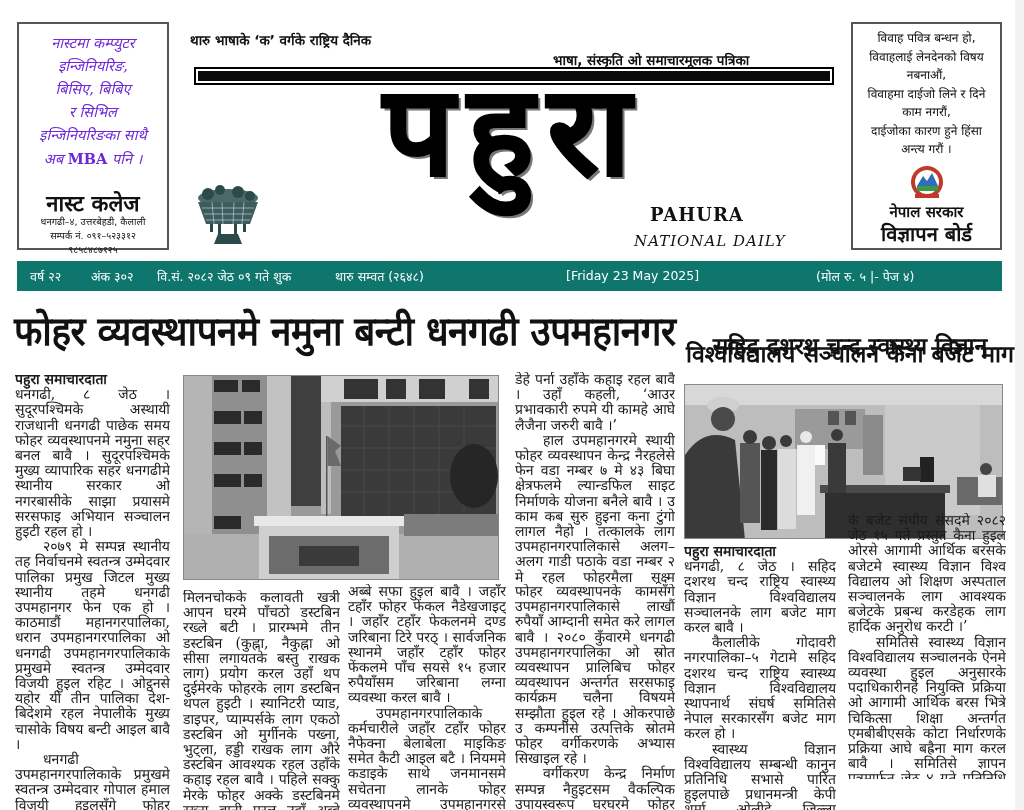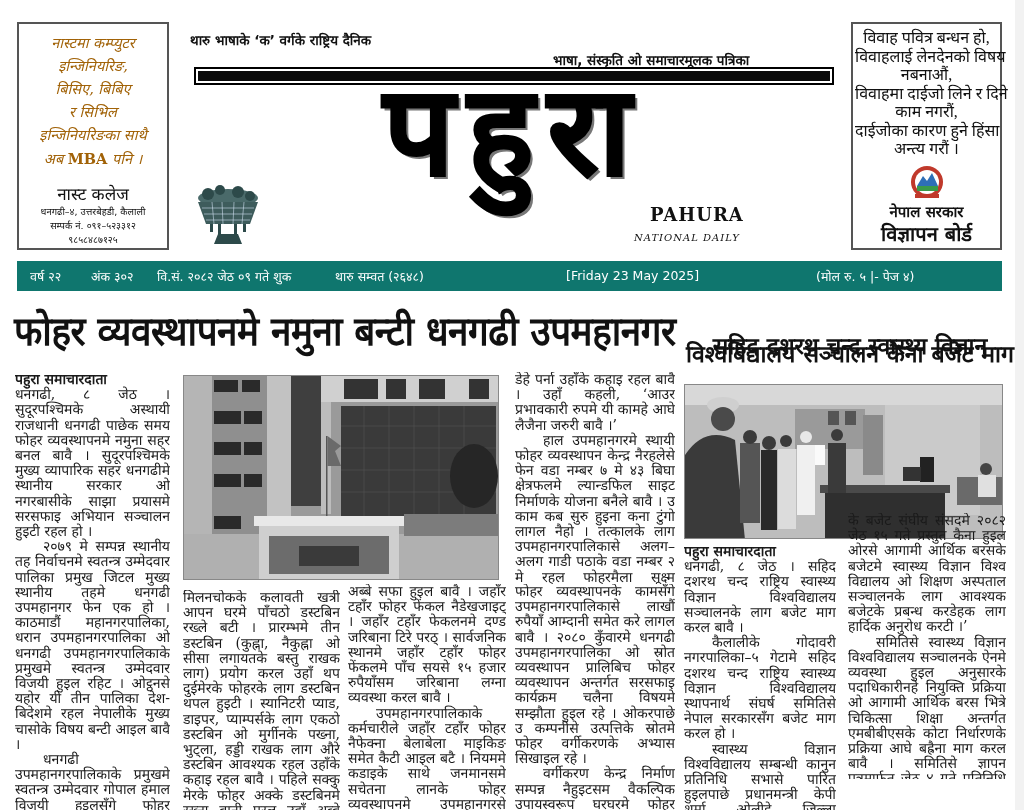--- a/index.html
+++ b/index.html
@@ -1,42 +1,42 @@
 <!DOCTYPE html>
 <html><head>
 <meta charset="utf-8">
 <style>
   * { box-sizing: border-box; margin: 0; padding: 0; }
   html, body { width: 1024px; height: 810px; overflow: hidden; background: #ffffff; }
   body { position: relative; font-family: "DejaVu Sans", sans-serif; color: #111; }
 
   .ad-box { position: absolute; border: 2px solid #555; background: #fff; text-align: center; }
   #ad-left { left: 17px; top: 22px; width: 152px; height: 228px; padding: 8px 4px 4px; }
-  #ad-left .ad-line { font-family: "DejaVu Serif", serif; font-style: italic; font-size: 14.5px; line-height: 23px; color: #a16207; white-space: nowrap; }
+  #ad-left .ad-line { font-family: "DejaVu Serif", serif; font-style: italic; font-size: 14.5px; line-height: 23px; color: #6d28d9; white-space: nowrap; }
   #ad-left .ad-line b { font-style: normal; font-weight: bold; }
-  #ad-left .college { font-size: 17px; font-weight: normal; margin-top: 12px; line-height: 22px; }
+  #ad-left .college { font-size: 22px; font-weight: bold; margin-top: 22px; line-height: 22px; }
   #ad-left .small { font-size: 9.5px; line-height: 14px; white-space: nowrap; }
 
   #ad-right { left: 851px; top: 22px; width: 151px; height: 228px; padding: 5px 2px; }
-  #ad-right .ad-line { font-size: 16px; line-height: 18.5px; white-space: nowrap; font-family: Liberation Serif, serif; }
+  #ad-right .ad-line { font-size: 12px; line-height: 18.5px; white-space: nowrap; }
   #ad-right .emblem { width: 40px; height: 36px; margin: 5px auto 2px; position: relative; }
   #ad-right .gov { font-size: 15px; font-weight: bold; line-height: 20px; }
   #ad-right .board { font-size: 20px; font-weight: bold; line-height: 24px; }
 
   .tagline { position: absolute; top: 31px; font-size: 13.5px; font-weight: bold; white-space: nowrap; }
   #tagline-left { left: 190px; }
   #tagline-right { left: 553px; margin-top: 20px; }
 
   #masthead { position: absolute; left: 196px; top: 66px; width: 636px; height: 128px; }
   #masthead .bar { position: absolute; left: 0; top: 3px; width: 636px; height: 14px; background: #0a0a0a; border: 2px solid #fff; outline: 2px solid #000; }
   #masthead .logo-text { position: absolute; left: 0; top: -10px; width: 636px; text-align: center; font-size: 124px; font-weight: bold; color: #000; letter-spacing: 14px; line-height: 150px; -webkit-text-stroke: 2px #000; text-shadow: 3px 3px 0 #777; white-space: nowrap; }
 
   #basket { position: absolute; left: 188px; top: 184px; width: 80px; height: 62px; }
   #pahura-latin { position: absolute; left: 650px; top: 204px; font-family: "DejaVu Serif", serif; font-size: 18px; font-weight: bold; letter-spacing: 1px; }
-  #national-daily { position: absolute; left: 634px; top: 232px; font-family: "DejaVu Serif", serif; font-size: 10px; font-style: italic; letter-spacing: 1px; }
+  #national-daily { position: absolute; left: 634px; top: 232px; font-family: "DejaVu Serif", serif; font-size: 15px; font-style: italic; letter-spacing: 1px; }
 
   #dateline { position: absolute; left: 17px; top: 261px; width: 985px; height: 30px; background: #0f766e; color: #fff; font-size: 12.5px; }
   #dateline span { position: absolute; top: 7px; white-space: nowrap; }
 
   #headline-main { position: absolute; left: 14px; top: 302px; font-size: 40px; font-weight: bold; white-space: nowrap; transform: scaleX(0.92); transform-origin: left top; letter-spacing: -0.5px; }
   #headline-side-1 { position: absolute; left: 685px; top: 297px; width: 330px; text-align: center; font-size: 23px; font-weight: bold; white-space: nowrap; margin-top: 32px; }
   #headline-side-2 { position: absolute; left: 685px; top: 337px; width: 330px; text-align: center; font-size: 23px; font-weight: bold; white-space: nowrap; }
 
   .col { position: absolute; font-family: "DejaVu Serif", serif; font-size: 14px; line-height: 15.2px; text-align: justify; color: #1a1a1a; overflow: hidden; }
   .col p { margin: 0; }

